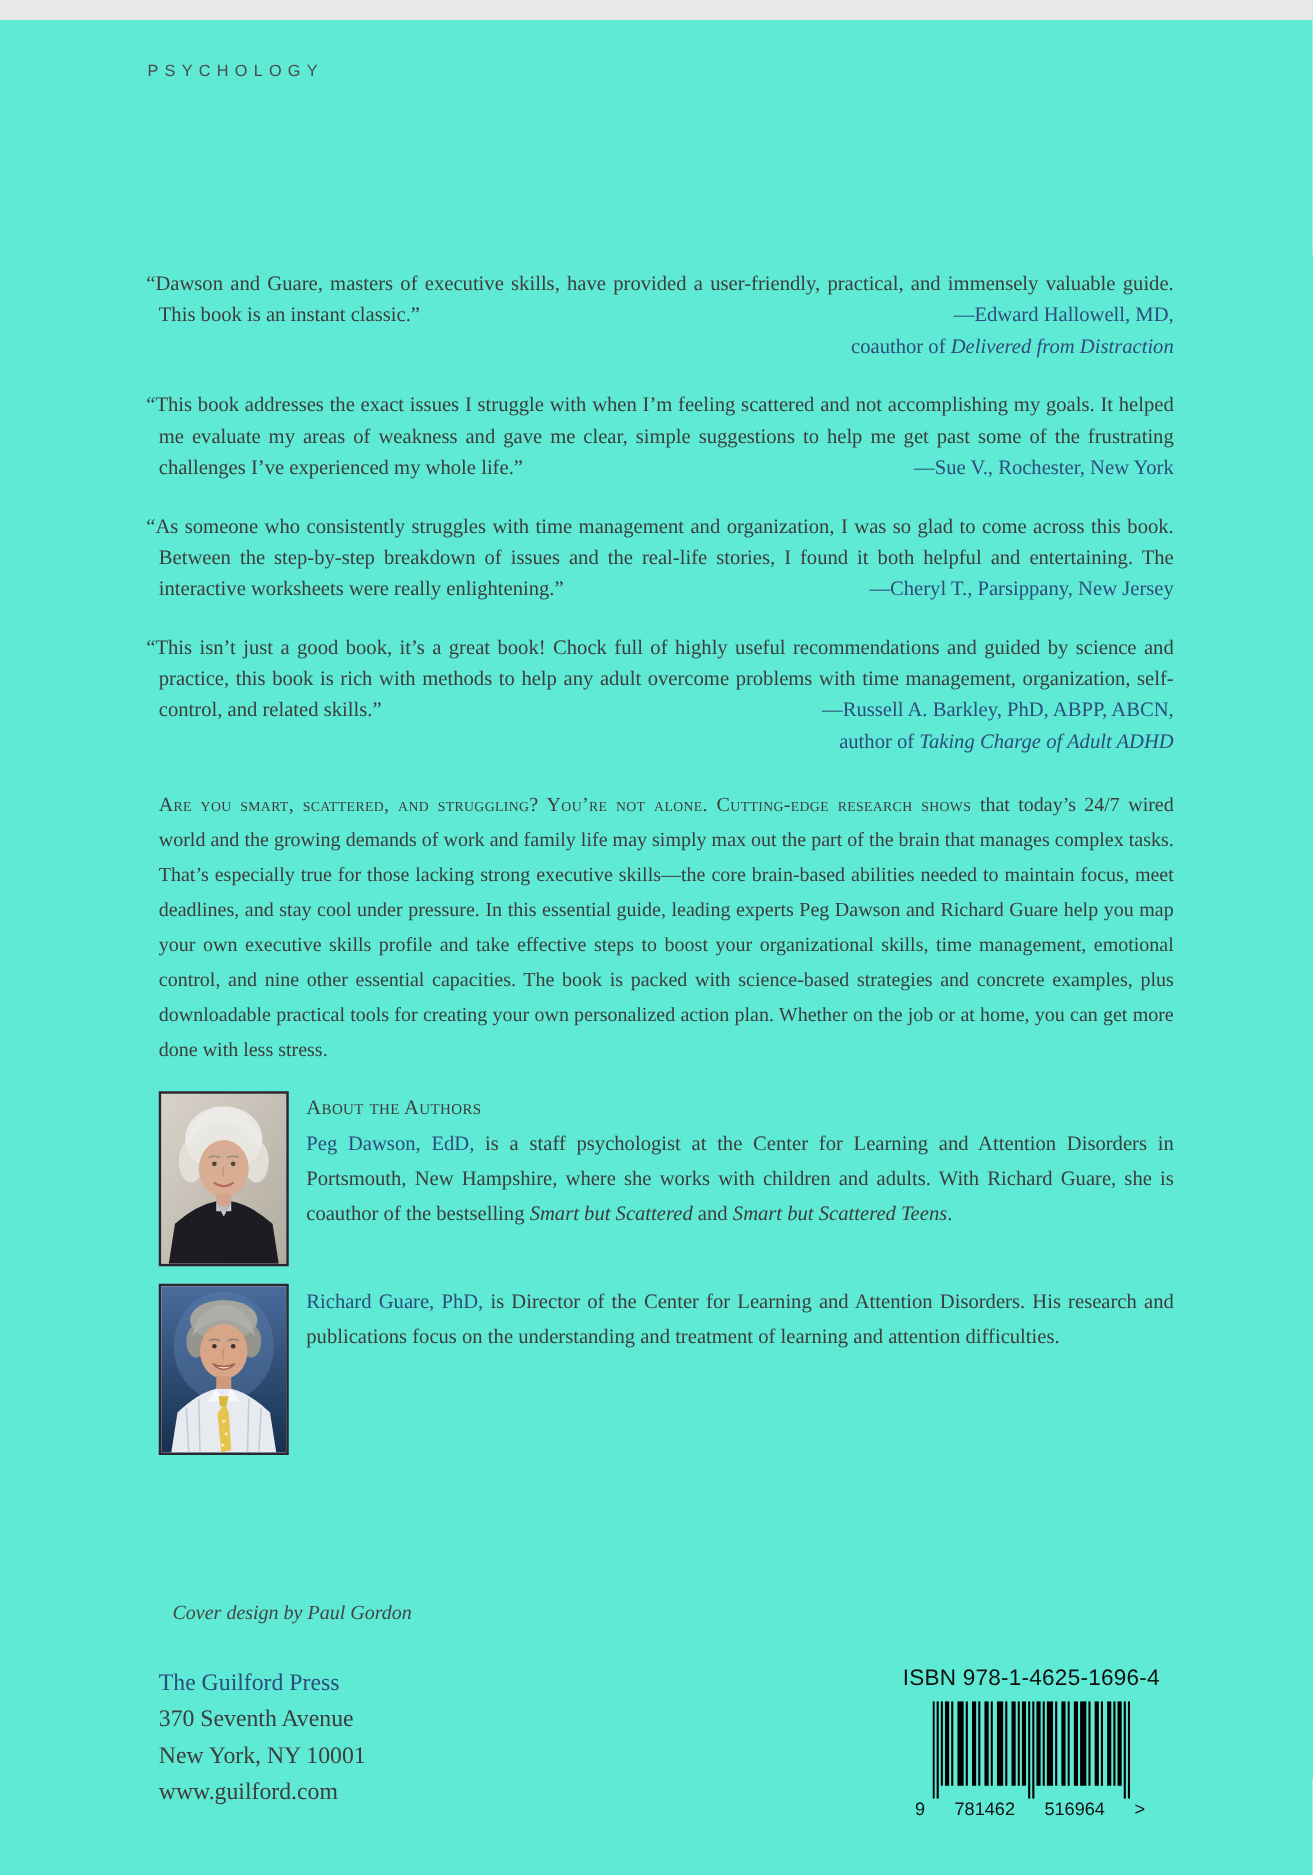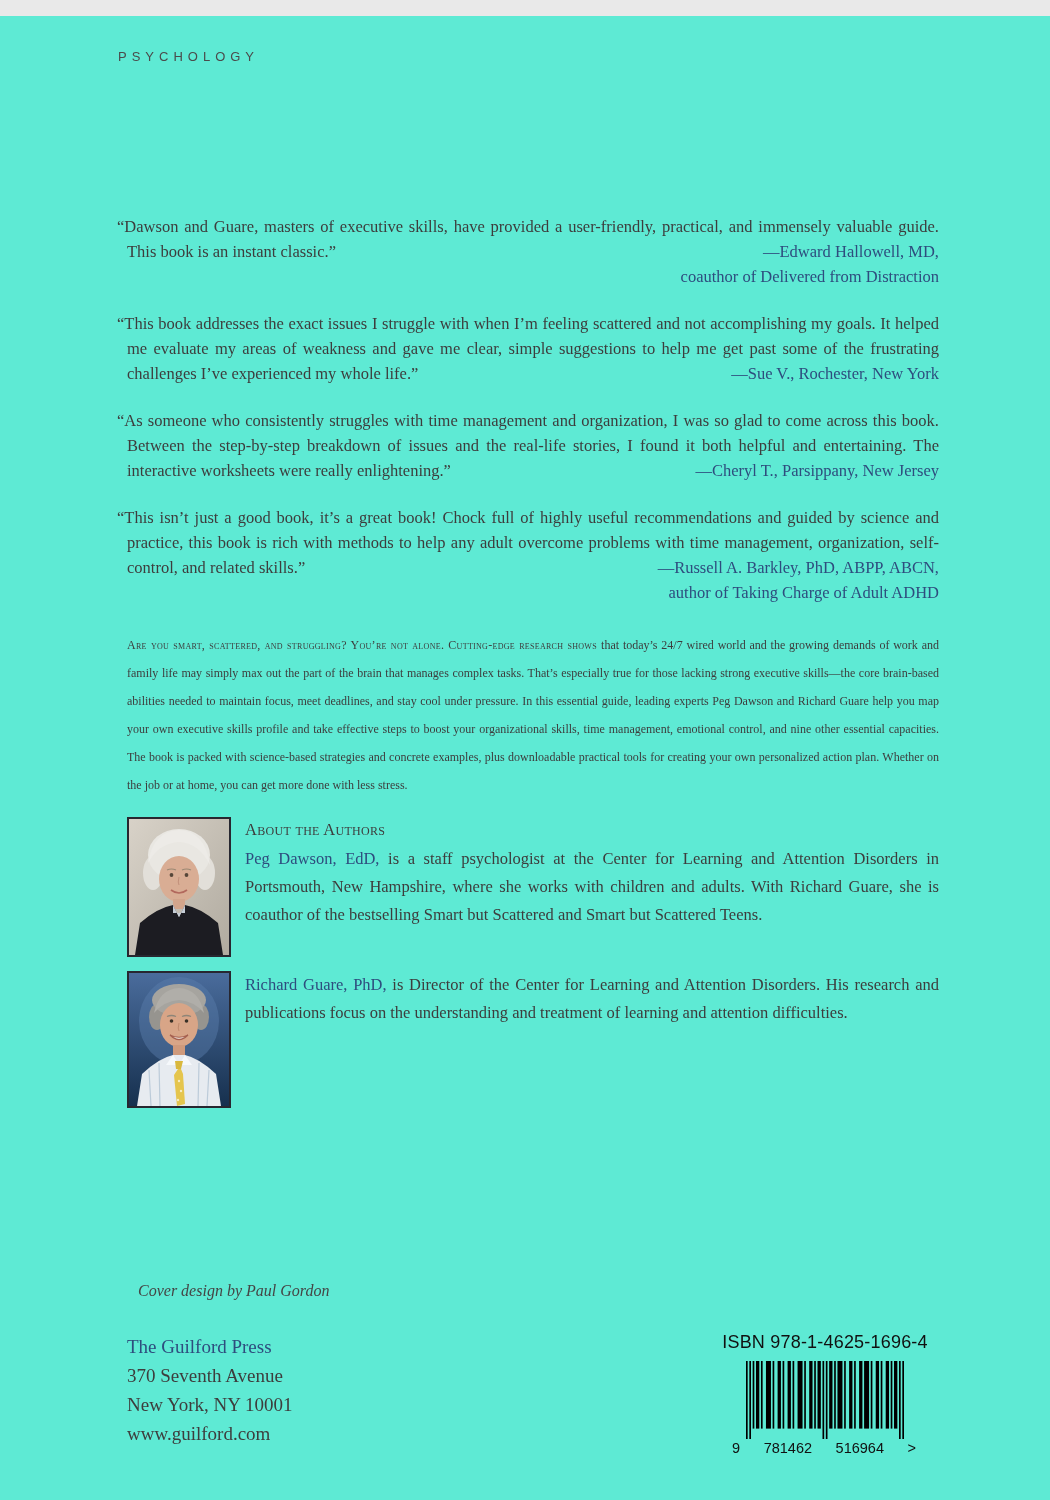--- a/index.html
+++ b/index.html
@@ -20,23 +20,23 @@
     text-indent:-10px;
   }
   .attr-float{
     float:right;color:#2e4d7e;text-indent:0;
     font-size:16.5px;line-height:25px;
   }
   .attr-line2{
     clear:both;margin:0;text-align:right;color:#2e4d7e;
     font-size:16.5px;line-height:25px;
   }
-  .ital{}
+  .ital{font-style:italic;}
   .description{
-    margin:26px 0 18px 0;font-size:12px;line-height:28px;text-align:justify;
+    margin:26px 0 18px 0;font-size:16px;line-height:28px;text-align:justify;
   }
   .smallcaps{font-variant:small-caps;letter-spacing:0.3px;}
   .author-row{display:flex;gap:14px;margin-bottom:14px;align-items:flex-start;justify-content:flex-end;}
   .photo{
     flex:0 0 auto;width:100px;border:2px solid #272730;background:#cfc9bf;
     line-height:0;
   }
   .photo svg{display:block;width:100%;height:auto;}
   .author-text{flex:1 1 auto;}
   .about-heading{font-size:16.5px;line-height:26px;margin:0 0 2px 0;}

